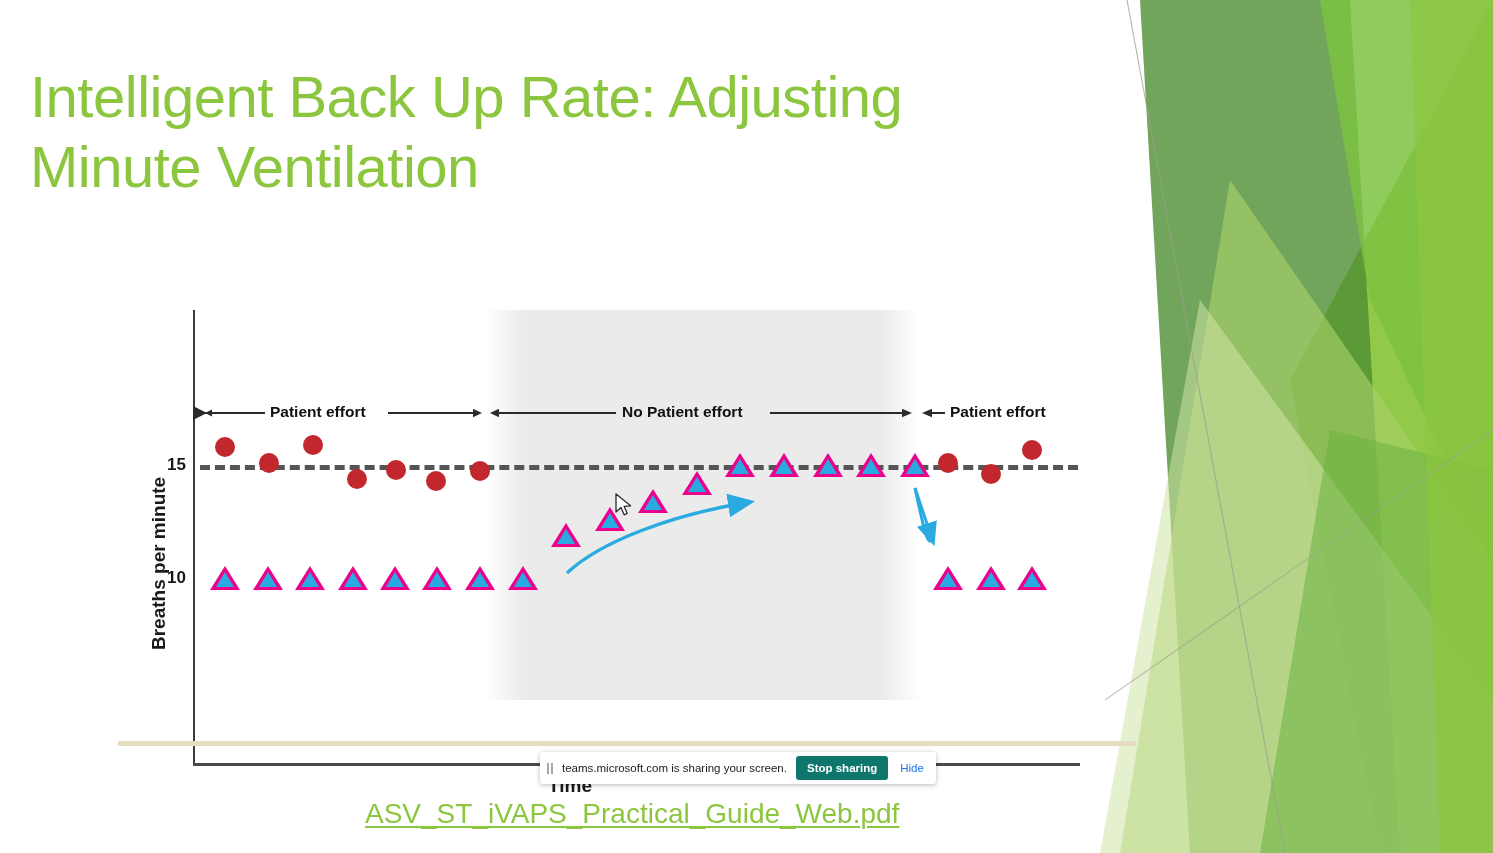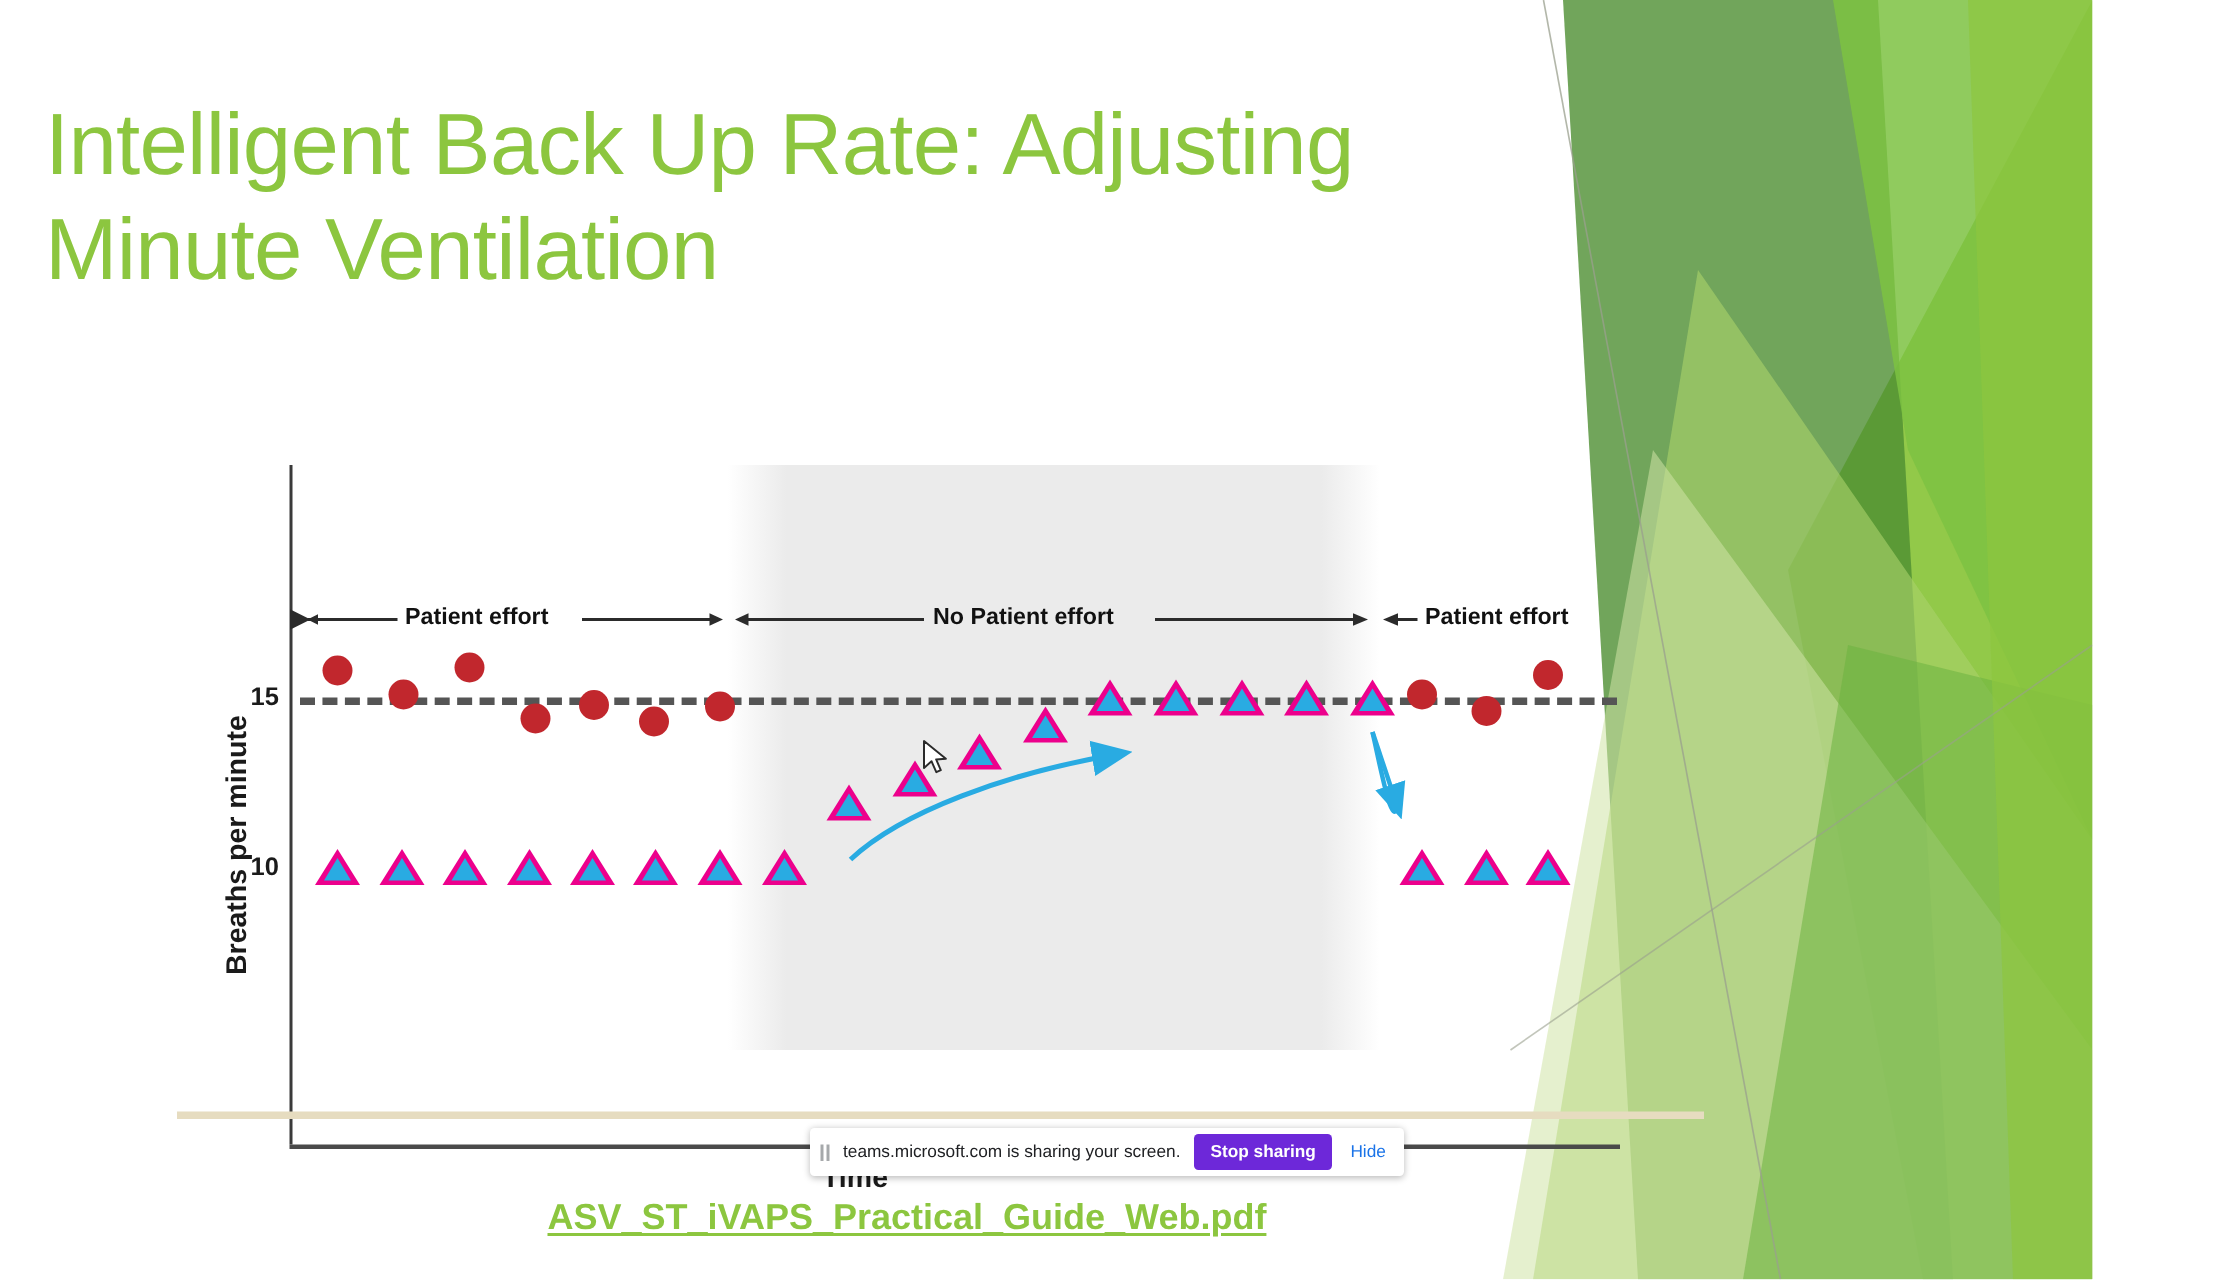--- a/index.html
+++ b/index.html
@@ -4,24 +4,23 @@
 <style>
   html, body {
     margin: 0; padding: 0;
     width: 1493px; height: 853px;
     overflow: hidden;
     background: #ffffff;
     font-family: "Liberation Sans", sans-serif;
   }
   #slide {
     position: relative;
-    width: 1379px; height: 853px;
+    width: 1493px; height: 853px;
     background: #ffffff;
     overflow: hidden;
-    padding-left: 16px;
   }
 
   
   #deco {
     position: absolute; top: 0; right: 0;
     width: 413px; height: 853px;
     overflow: hidden;
     pointer-events: none;
   }
   #deco svg { display: block; }
@@ -161,28 +160,27 @@
     position: absolute;
     left: 118px; top: 741px;
     width: 1018px; height: 5px;
     background: #E6DCC0;
   }
 
   
   #pdf-link {
     position: absolute;
     left: 365px; top: 798px;
-    font-size: 24px;
+    font-size: 28px;
     color: #8CC63F;
     text-decoration: underline;
     text-decoration-thickness: 2px;
     text-underline-offset: 3px;
     white-space: nowrap;
     cursor: pointer;
-    font-weight: bold;
   }
 
   
   #citation {
     position: absolute;
     right: 8px; top: 782px;
     text-align: left;
     font-size: 26px;
     line-height: 1.25;
     color: #111111;
@@ -211,21 +209,21 @@
     display: block;
     width: 2px; height: 11px;
     background: #5f6368;
   }
   #share-text {
     font-size: 11.5px;
     color: #202124;
     white-space: nowrap;
   }
   #stop-sharing-btn {
-    background: #6d28d9;
+    background: #0f766e;
     color: #ffffff;
     font-size: 11.5px;
     font-weight: bold;
     border: none;
     border-radius: 3px;
     padding: 6px 11px;
     cursor: pointer;
     white-space: nowrap;
     font-family: "Liberation Sans", sans-serif;
   }

